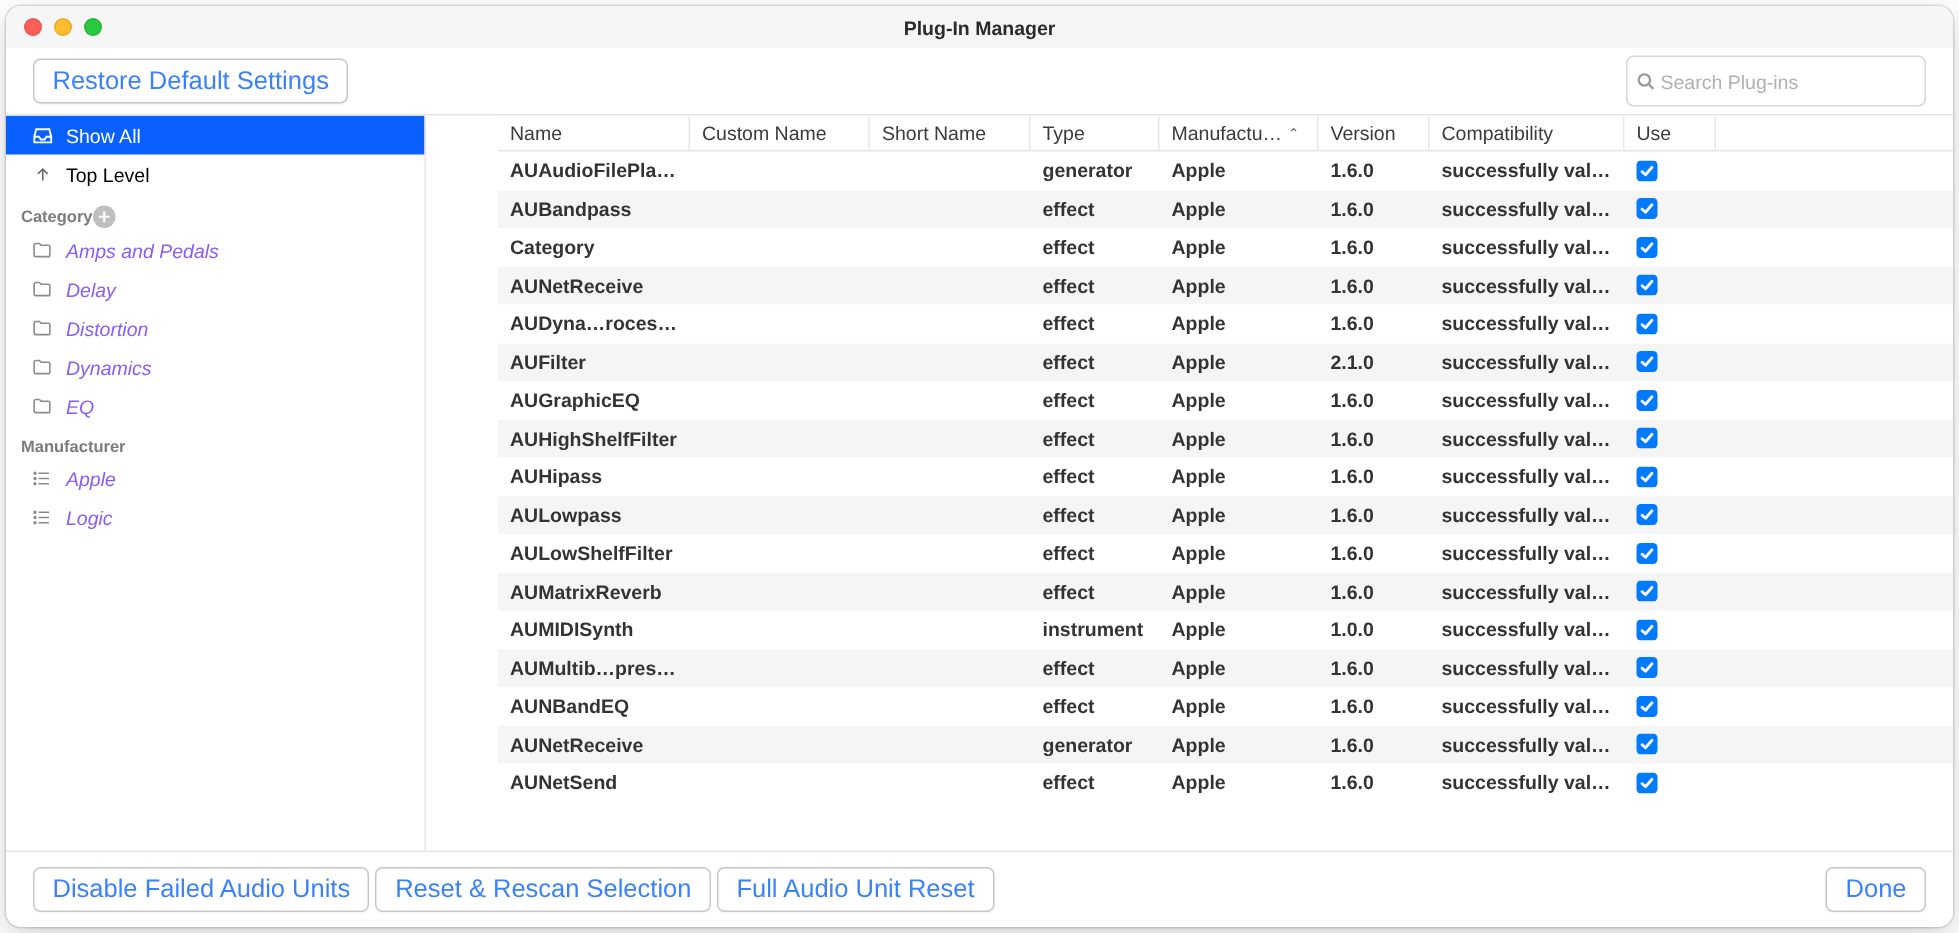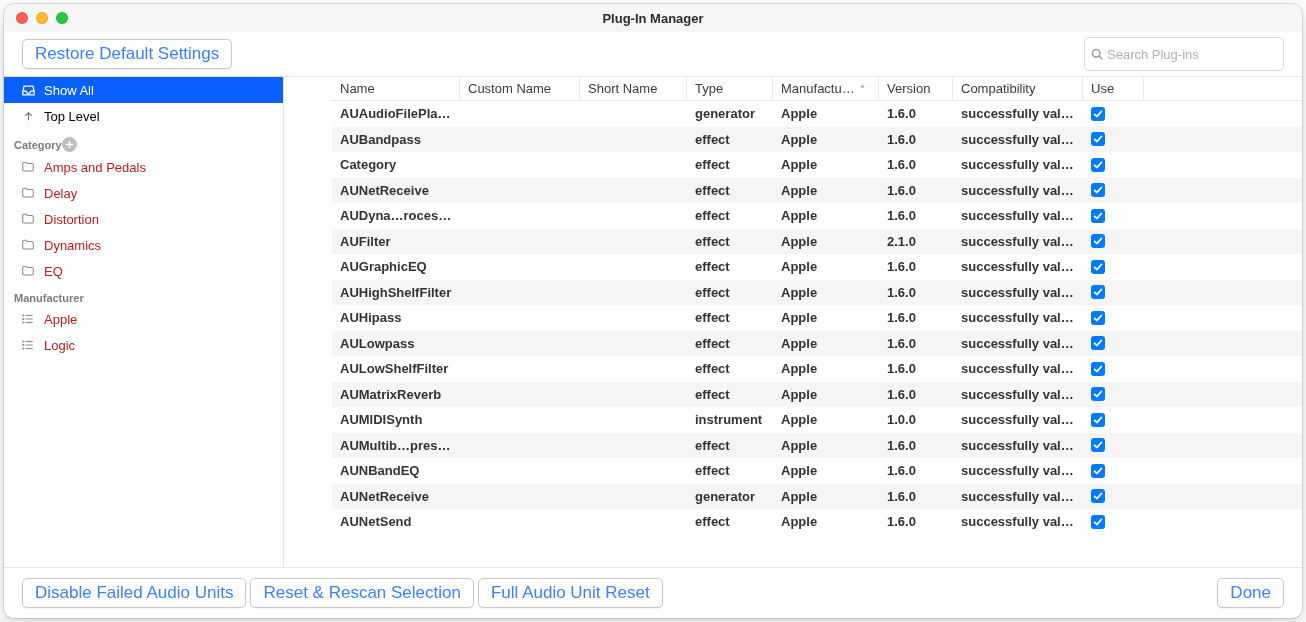--- a/index.html
+++ b/index.html
@@ -26,21 +26,21 @@
 
 .main { flex: 1; display: flex; overflow: hidden; border-top: 1px solid #e5e5e5; border-bottom: 1px solid #e5e5e5; gap: 48px;}
 
 
 .sidebar { width: 280px; flex-shrink: 0; border-right: 1px solid #e5e5e5; overflow-y: auto; padding-bottom: 10px; }
 .side-row { display: flex; align-items: center; height: 26px; padding: 0 10px 0 16px; font-size: 13px; gap: 8px; }
 .side-row.selected { background: #0a60ff; color: #fff; }
 .side-row .icon { width: 16px; display: flex; align-items: center; justify-content: center; }
 .side-header { display: flex; align-items: center; justify-content: flex-start; padding: 8px 10px 2px 10px; font-size: 11px; color: #7c7c7c; font-weight: 700; }
 .side-add { width: 15px; height: 15px; border-radius: 50%; background: #bfbfbf; color: #fff; display: flex; align-items: center; justify-content: center; font-size: 12px; line-height:1; }
-.side-sub { color: #b91c1c; }
+.side-sub { color: #8b5cf6; font-style: italic; }
 
 
 .content { flex: 1; overflow: auto; background: #fff; position: relative; }
 .thead, .trow { display: grid; grid-template-columns: 128px 120px 107px 86px 106px 74px 130px 61px auto; align-items: center; font-size: 13px; }
 .thead { height: 24px; border-bottom: 1px solid #e5e5e5; position: sticky; top: 0; background: #fff; color: #3b3b3b; }
 .thead .th { padding: 0 8px; border-right: 1px solid #e8e8e8; height: 100%; display: flex; align-items: center; white-space: nowrap; overflow: hidden; text-overflow: ellipsis; gap: 4px; }
 .thead .th:last-child { border-right: none; }
 .sort-caret { font-size: 9px; color: #6a6a6a; }
 .trow { height: 25.5px; color: #333; font-weight: bold; }
 .trow:nth-child(even) { background: #f5f5f5; } 

